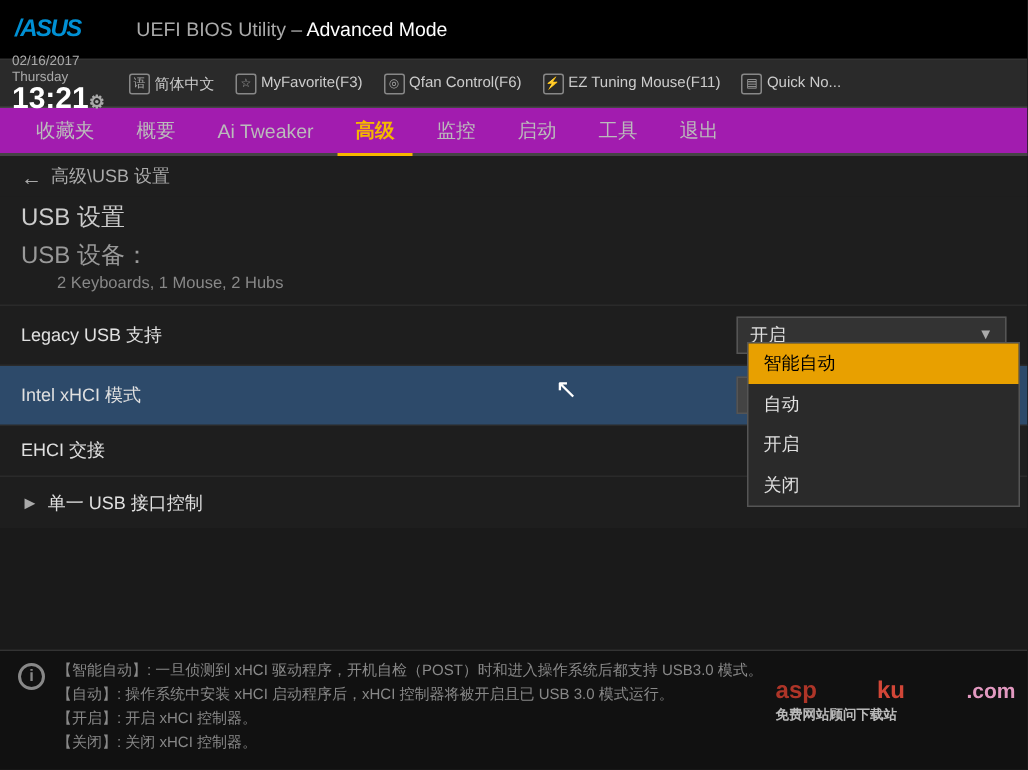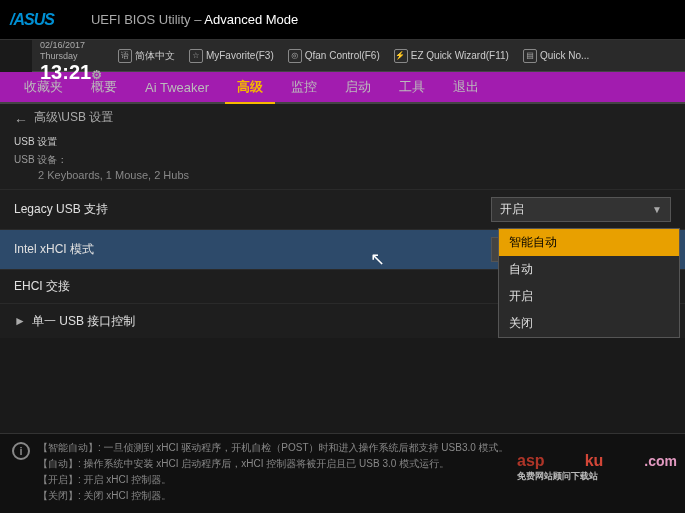--- a/index.html
+++ b/index.html
@@ -36,24 +36,24 @@
     }
     .header-title span.mode {
       color: #fff;
     }
 
     
     .toolbar {
       background: #2a2a2a;
       height: 32px;
       display: flex;
+      align-items: center;
       padding: 0 8px;
       gap: 16px;
       border-bottom: 1px solid #444;
-      margin-left: 32px;
     }
     .datetime {
       color: #aaa;
       font-size: 9px;
       line-height: 1.2;
       min-width: 60px;
     }
     .datetime .time {
       color: #fff;
       font-size: 20px;
@@ -128,21 +128,21 @@
     }
 
     
     .content {
       background: #1e1e1e;
       padding: 0;
     }
 
     .section-title {
       color: #ccc;
-      font-size: 10px;
+      font-size: 16px;
       padding: 4px 14px 2px 14px;
     }
 
     .usb-devices {
       color: #888;
       font-size: 11px;
       padding: 2px 14px 2px 24px;
     }
 
     .setting-row {
@@ -297,21 +297,21 @@
     <span class="toolbar-item">
       <span class="icon-box">☆</span>
       <span>MyFavorite(F3)</span>
     </span>
     <span class="toolbar-item">
       <span class="icon-box">◎</span>
       <span>Qfan Control(F6)</span>
     </span>
     <span class="toolbar-item">
       <span class="icon-box">⚡</span>
-      <span>EZ Quick Wizard(F11)</span>
+      <span>EZ Tuning Mouse(F11)</span>
     </span>
     <span class="toolbar-item">
       <span class="icon-box">▤</span>
       <span>Quick No...</span>
     </span>
   </div>
 </div>
 
 <div class="nav-tabs">
   <div class="nav-tab">收藏夹</div>

